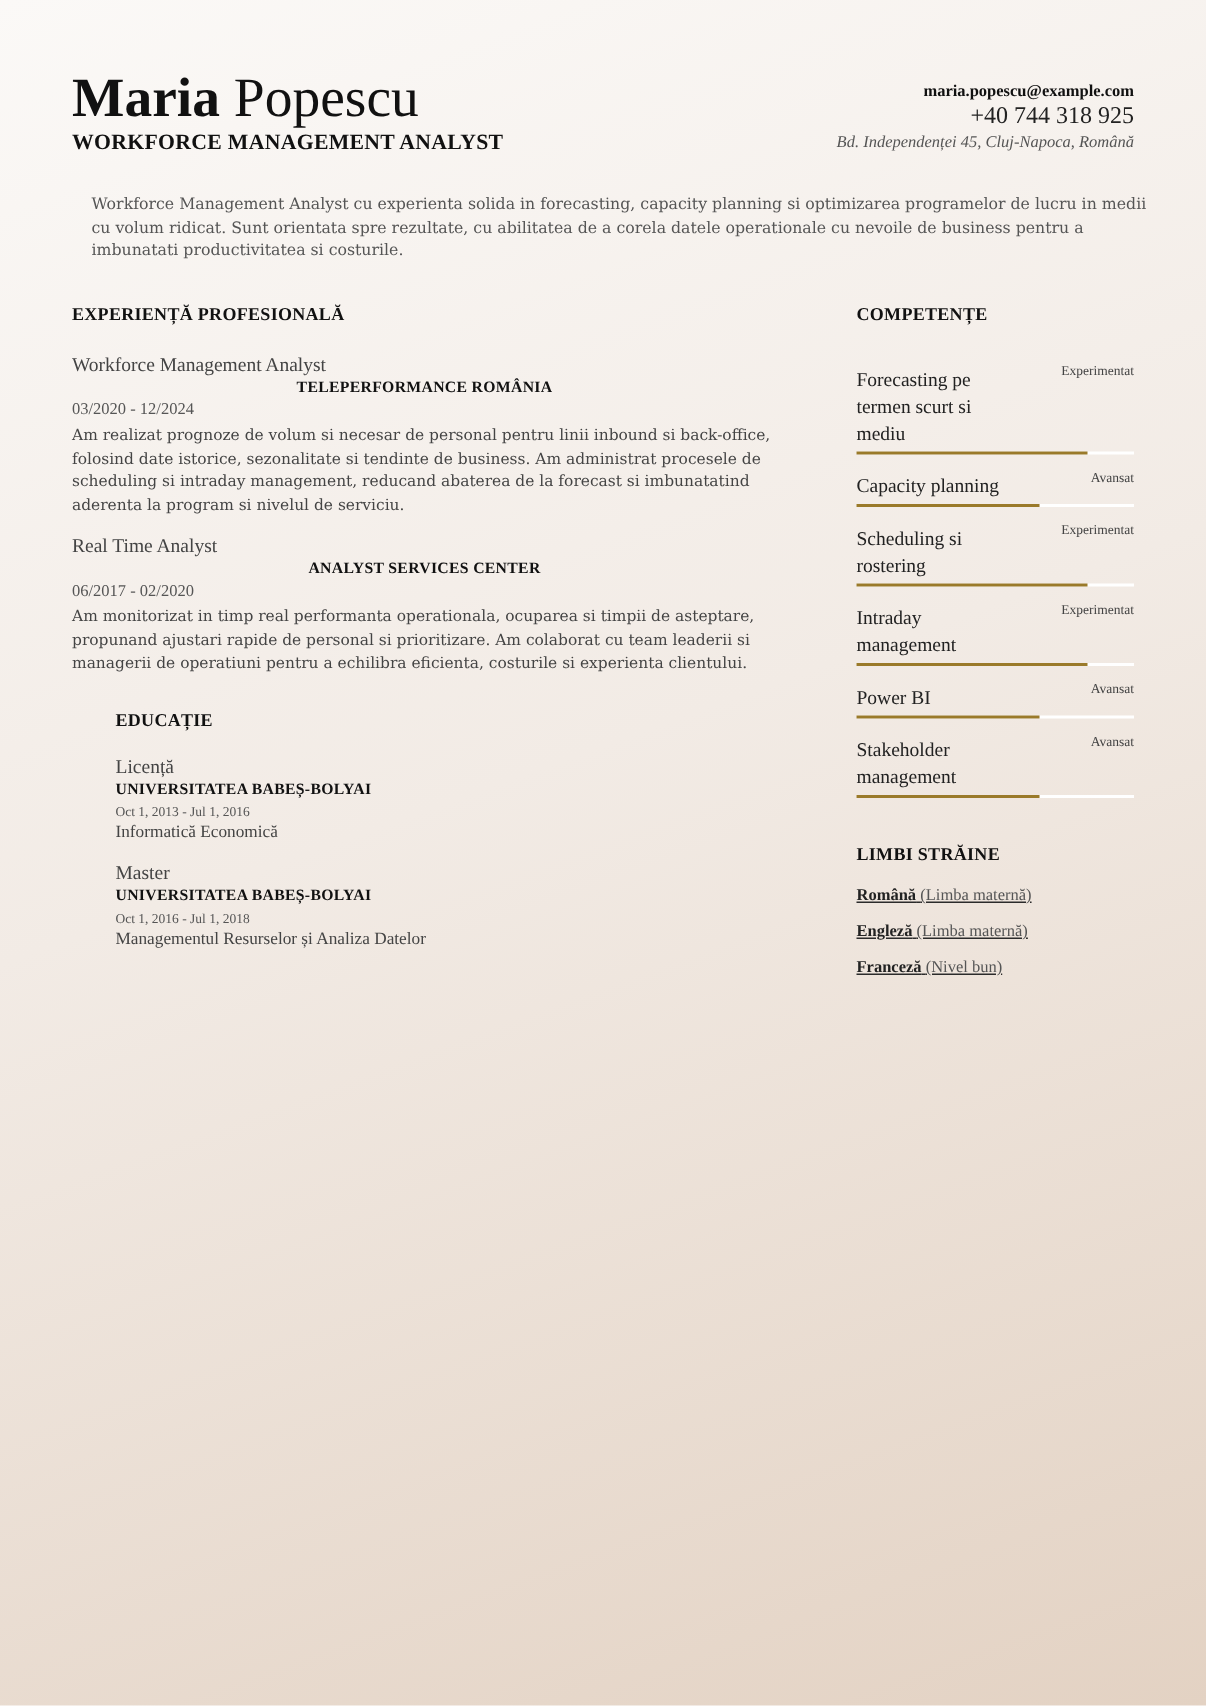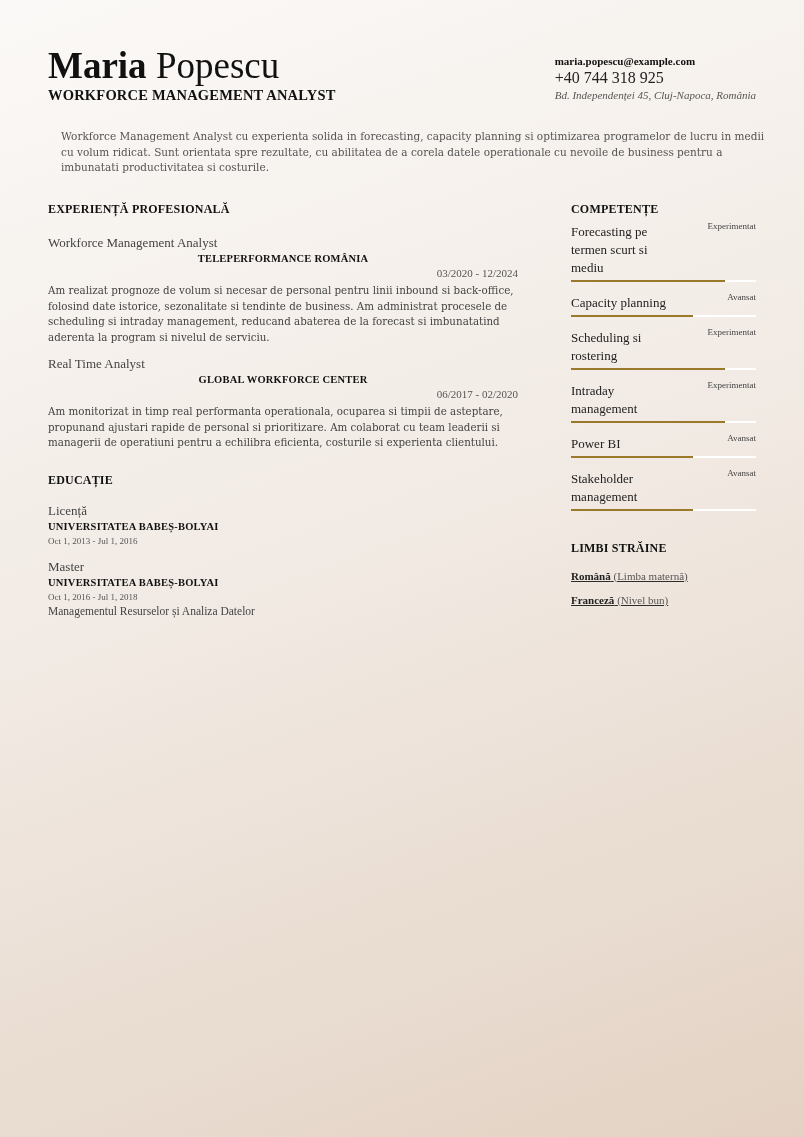--- a/index.html
+++ b/index.html
@@ -9,42 +9,42 @@
     font-family: "DejaVu Serif", "Liberation Serif", serif;
     color:#2b2b2b;
     position:relative;
     overflow:hidden;
   }
   .page { position:absolute; left:48px; top:0; width:708px; }
   .header { position:relative; height:110px; }
   .name { position:absolute; top:46px; left:0; font-family:"Liberation Serif", serif; font-size:37px; line-height:40px; color:#111; }
   .name .first { font-weight:bold; }
   .title { position:absolute; top:87px; left:0; font-family:"Liberation Serif", serif; font-weight:bold; font-size:14.5px; letter-spacing:0.2px; color:#111; }
-  .contact { position:absolute; right:0; top:54px; text-align:left; }
+  .contact { position:absolute; right:0; top:54px; text-align:right; }
   .contact .email { font-family:"Liberation Serif", serif; font-weight:bold; font-size:11px; color:#111; line-height:14px; }
   .contact .phone { font-family:"Liberation Serif", serif; font-size:16px; color:#222; line-height:20px; }
   .contact .addr { font-family:"Liberation Serif", serif; font-style:italic; font-size:11px; color:#555; line-height:15px; }
   .summary { position:absolute; top:129px; left:0; width:708px; font-size:10.5px; line-height:15.5px; color:#555; font-family:"DejaVu Serif", serif;margin-left:13px; }
   .left { position:absolute; top:202px; left:0; width:470px; }
   .right { position:absolute; top:202px; left:523px; width:185px; }
   h2 { font-family:"Liberation Serif", serif; font-weight:bold; font-size:12px; color:#111; letter-spacing:0.2px; }
   .job { margin-top:18px; }
   .job + .job { margin-top:10px; }
   .job-title { font-family:"Liberation Serif", serif; font-size:13px; color:#444; line-height:16px; }
   .company { font-family:"Liberation Serif", serif; font-weight:bold; font-size:10.5px; color:#111; line-height:15px; letter-spacing:0.2px;text-align:center; }
-  .dates { font-family:"Liberation Serif", serif; font-size:11px; color:#555; line-height:15px;text-align:right; }
+  .dates { font-family:"Liberation Serif", serif; font-size:11px; color:#555; line-height:15px; }
   .desc { font-size:10.3px; line-height:15.7px; color:#444; margin-top:2px; }
-  .edu-section { margin-top:22px; }
+  .edu-section { margin-top:22px;margin-left:29px; }
   .edu { margin-top:14px; }
   .edu + .edu { margin-top:10px; }
   .edu .deg { font-family:"Liberation Serif", serif; font-size:13px; color:#444; line-height:17px; }
   .edu .school { font-family:"Liberation Serif", serif; font-weight:bold; font-size:10.5px; color:#111; line-height:15px; letter-spacing:0.2px; }
   .edu .edates { font-family:"Liberation Serif", serif; font-size:9px; color:#555; line-height:14px; }
   .edu .field { font-family:"Liberation Serif", serif; font-size:11.5px; color:#444; line-height:15px; }
-  .skills { margin-top:4px; }
+  .skills { margin-top:25px; }
   .skill { position:relative; margin-bottom:10px; }
   .skill-name { font-family:"Liberation Serif", serif; font-size:13px; color:#222; line-height:18px; width:110px; padding-top:2px; }
   .skill-level { position:absolute; right:0; top:0; font-family:"Liberation Serif", serif; font-size:9px; color:#444; }
   .bar { position:relative; height:2px; background:#fff; margin-top:3px; width:185px; }
   .bar .fill { position:absolute; left:0; top:0; height:2px; background:#9a7a2a; }
   .lang-section { margin-top:30px; }
   .lang { font-family:"Liberation Serif", serif; font-size:11px; color:#555; line-height:24px; }
   .lang-list { margin-top:8px;text-decoration:underline; }
   .lang b { color:#222; }
 </style>
@@ -54,49 +54,50 @@
 <div class="page">
   <div class="header">
     <div class="name">
       <span class="first">Maria</span>
       <span class="last">Popescu</span>
     </div>
     <div class="title">WORKFORCE MANAGEMENT ANALYST</div>
     <div class="contact">
       <div class="email">maria.popescu@example.com</div>
       <div class="phone">+40 744 318 925</div>
-      <div class="addr">Bd. Independenței 45, Cluj-Napoca, România</div>
+      <div class="addr">Bd. Independenței 45, Cluj-Napoca, Română</div>
     </div>
   </div>
 
   <div class="summary">Workforce Management Analyst cu experienta solida in forecasting, capacity planning si optimizarea programelor de lucru in medii cu volum ridicat. Sunt orientata spre rezultate, cu abilitatea de a corela datele operationale cu nevoile de business pentru a imbunatati productivitatea si costurile.</div>
 
   <div class="left">
     <h2>EXPERIENȚĂ PROFESIONALĂ</h2>
 
     <div class="job">
       <div class="job-title">Workforce Management Analyst</div>
       <div class="company">TELEPERFORMANCE ROMÂNIA</div>
       <div class="dates">03/2020 - 12/2024</div>
       <div class="desc">Am realizat prognoze de volum si necesar de personal pentru linii inbound si back-office, folosind date istorice, sezonalitate si tendinte de business. Am administrat procesele de scheduling si intraday management, reducand abaterea de la forecast si imbunatatind aderenta la program si nivelul de serviciu.</div>
     </div>
 
     <div class="job">
       <div class="job-title">Real Time Analyst</div>
-      <div class="company">GLOBAL WORKFORCE CENTER</div>
+      <div class="company">ANALYST SERVICES CENTER</div>
       <div class="dates">06/2017 - 02/2020</div>
       <div class="desc">Am monitorizat in timp real performanta operationala, ocuparea si timpii de asteptare, propunand ajustari rapide de personal si prioritizare. Am colaborat cu team leaderii si managerii de operatiuni pentru a echilibra eficienta, costurile si experienta clientului.</div>
     </div>
 
     <div class="edu-section">
       <h2>EDUCAȚIE</h2>
       <div class="edu">
         <div class="deg">Licență</div>
         <div class="school">UNIVERSITATEA BABEȘ-BOLYAI</div>
         <div class="edates">Oct 1, 2013 - Jul 1, 2016</div>
+        <div class="field">Informatică Economică</div>
       </div>
       <div class="edu">
         <div class="deg">Master</div>
         <div class="school">UNIVERSITATEA BABEȘ-BOLYAI</div>
         <div class="edates">Oct 1, 2016 - Jul 1, 2018</div>
         <div class="field">Managementul Resurselor și Analiza Datelor</div>
       </div>
     </div>
   </div>
 
@@ -144,17 +145,18 @@
         <div class="bar">
             <div class="fill" style="width: 66%; background: rgb(154, 122, 42);"></div>
           </div>
       </div>
     </div>
 
     <div class="lang-section">
       <h2>LIMBI STRĂINE</h2>
       <div class="lang-list">
         <div class="lang"><b>Română</b> <span>(Limba maternă)</span></div>
+        <div class="lang"><b>Engleză</b> <span>(Limba maternă)</span></div>
         <div class="lang"><b>Franceză</b> <span>(Nivel bun)</span></div>
       </div>
     </div>
   </div>
 </div>
 
 </body></html>

